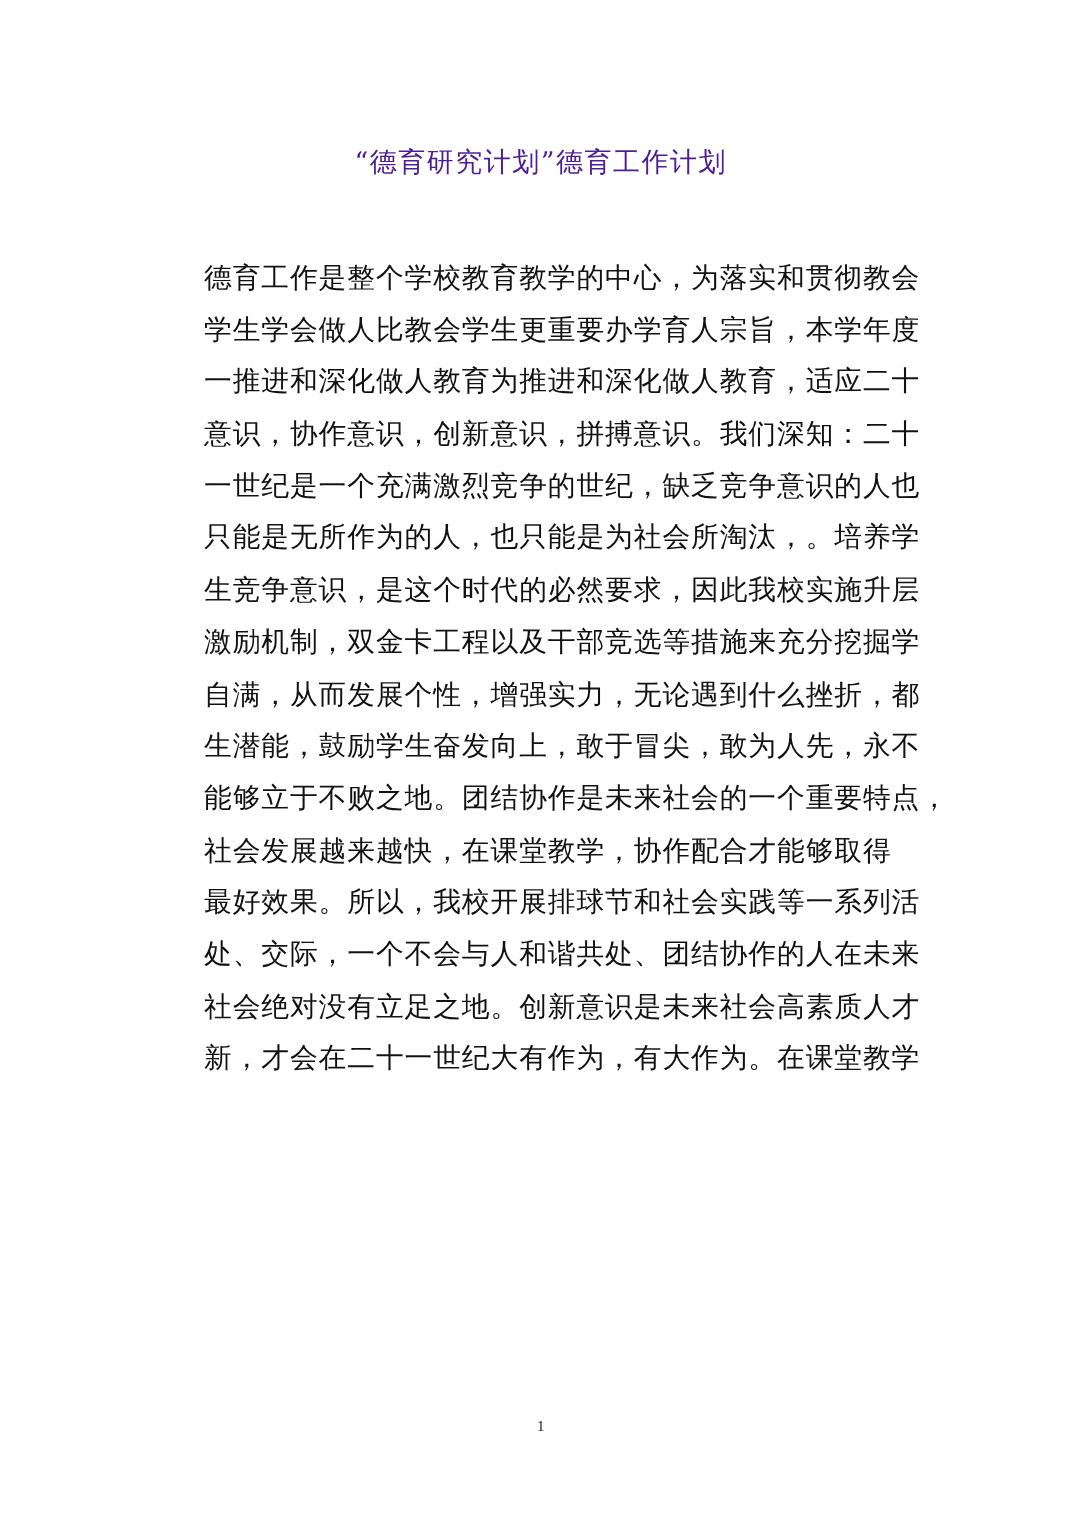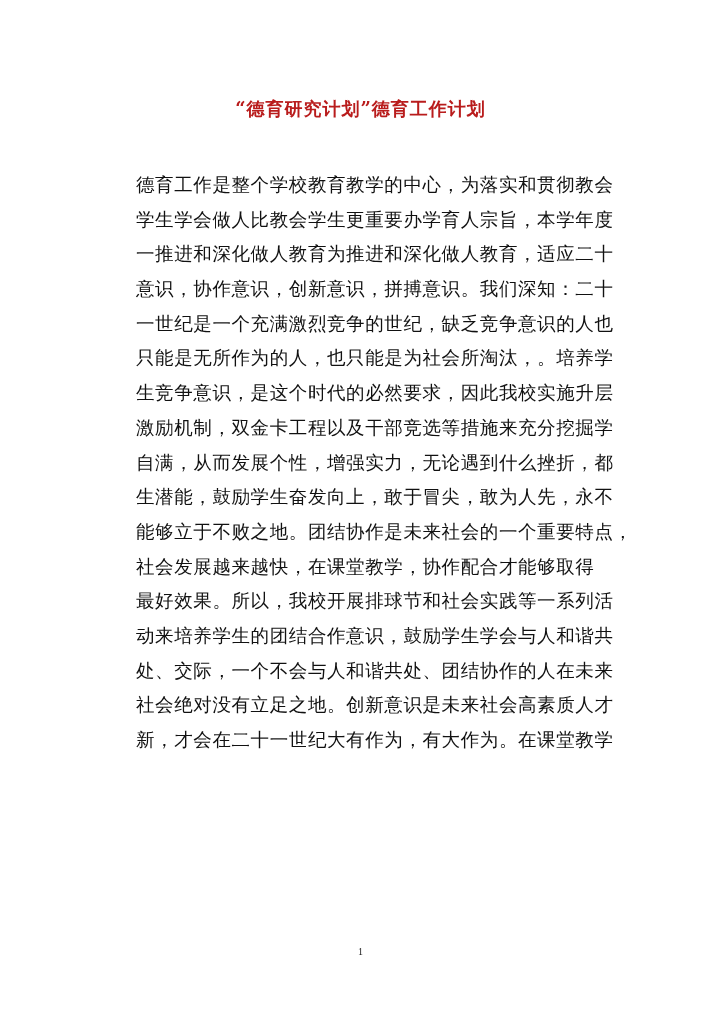--- a/index.html
+++ b/index.html
@@ -22,24 +22,24 @@
       height: 1020px;
       background: #ffffff;
     }
     .title {
       position: absolute;
       top: 94px;
       left: 0;
       width: 721px;
       text-align: center;
       font-size: 18px;
-      font-weight: bold;
+      font-weight: normal;
       letter-spacing: 1px;
       line-height: 30px;
-      color: #b91c1c;
+      color: #4c1d95;
     }
     .body-text {
       position: absolute;
       top: 170px;
       left: 136px;
       width: 490px;
     }
     .line {
       height: 34.7px;
       font-size: 18.5px;
@@ -73,20 +73,19 @@
     <div class="line">意识，协作意识，创新意识，拼搏意识。我们深知：二十</div>
     <div class="line">一世纪是一个充满激烈竞争的世纪，缺乏竞争意识的人也</div>
     <div class="line">只能是无所作为的人，也只能是为社会所淘汰，。培养学</div>
     <div class="line">生竞争意识，是这个时代的必然要求，因此我校实施升层</div>
     <div class="line">激励机制，双金卡工程以及干部竞选等措施来充分挖掘学</div>
     <div class="line">自满，从而发展个性，增强实力，无论遇到什么挫折，都</div>
     <div class="line">生潜能，鼓励学生奋发向上，敢于冒尖，敢为人先，永不</div>
     <div class="line">能够立于不败之地。团结协作是未来社会的一个重要特点，</div>
     <div class="line">社会发展越来越快，在课堂教学，协作配合才能够取得</div>
     <div class="line">最好效果。所以，我校开展排球节和社会实践等一系列活</div>
-    <div class="line">动来培养学生的团结合作意识，鼓励学生学会与人和谐共</div>
     <div class="line">处、交际，一个不会与人和谐共处、团结协作的人在未来</div>
     <div class="line">社会绝对没有立足之地。创新意识是未来社会高素质人才</div>
     <div class="line">新，才会在二十一世纪大有作为，有大作为。在课堂教学</div>
   </div>
 
   <div class="page-number">1</div>
 </div>
 
 </body></html>

